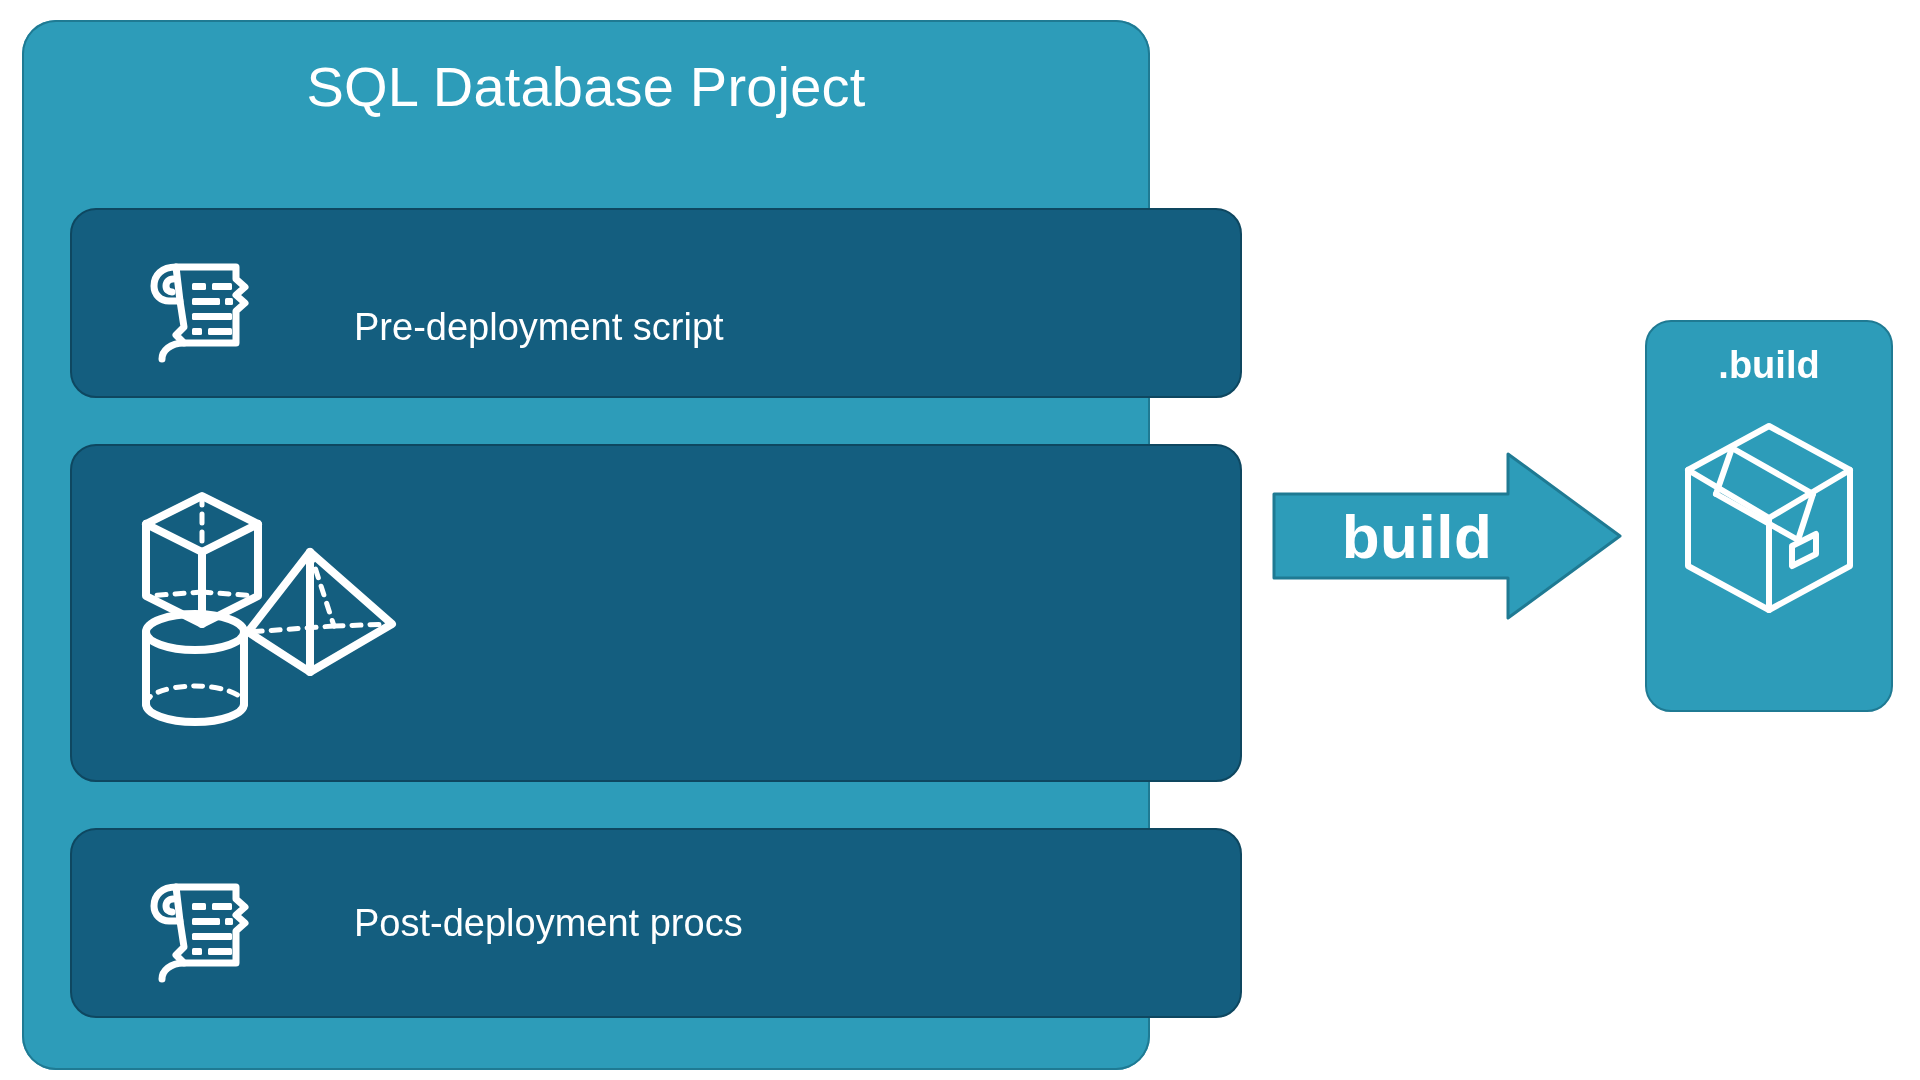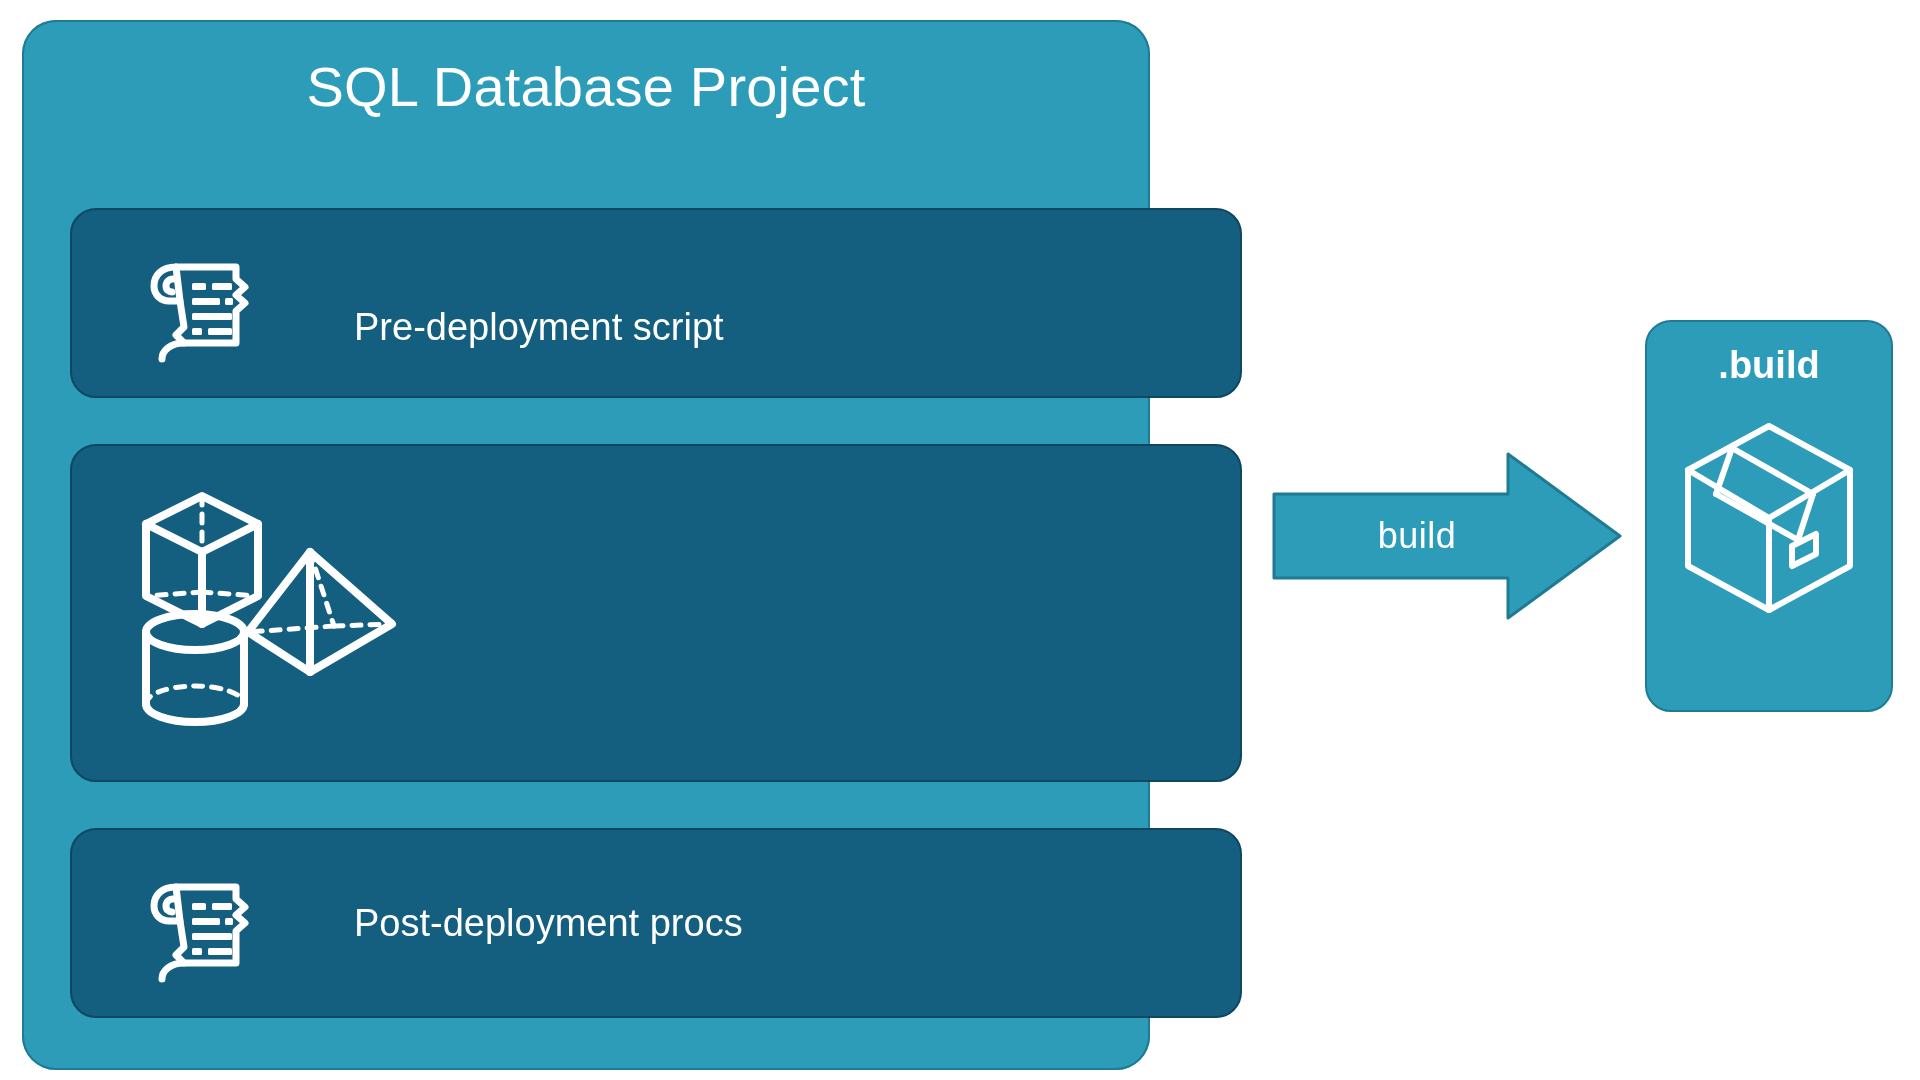--- a/index.html
+++ b/index.html
@@ -93,22 +93,22 @@
   .build-label {
     position: absolute;
     left: 1272px;
     top: 452px;
     width: 290px;
     height: 168px;
     display: flex;
     align-items: center;
     justify-content: center;
     color: #ffffff;
-    font-size: 36px;
-    font-weight: normal;
+    font-size: 62px;
+    font-weight: bold;
     letter-spacing: 0.5px;
     pointer-events: none;
   }
 
   
   .dacpac-box {
     position: absolute;
     left: 1645px;
     top: 320px;
     width: 248px;

